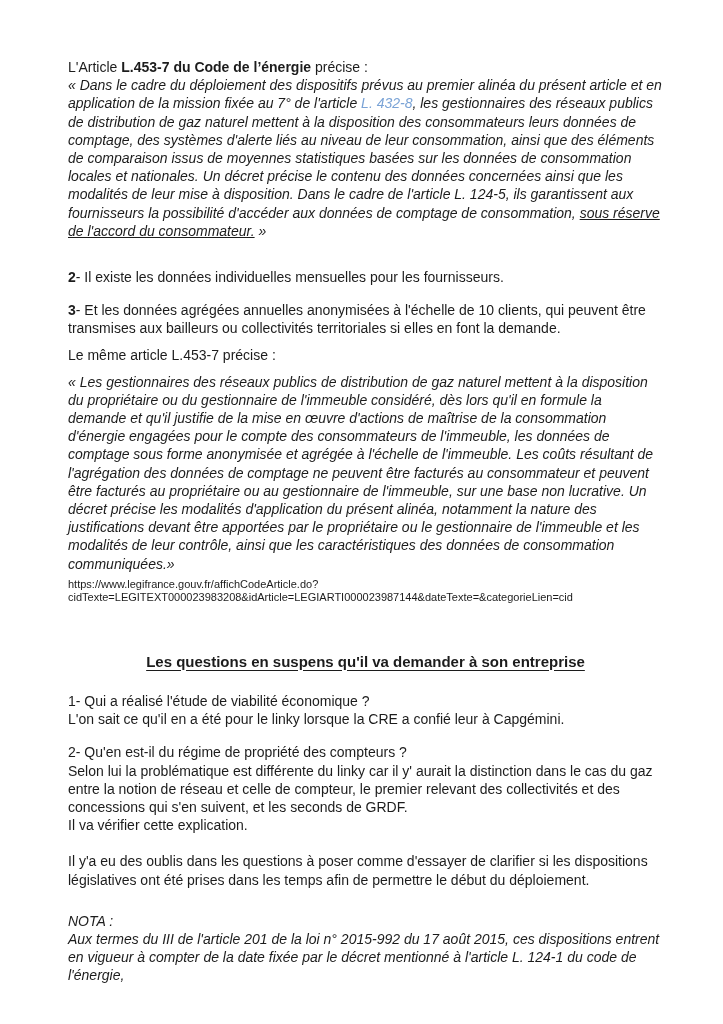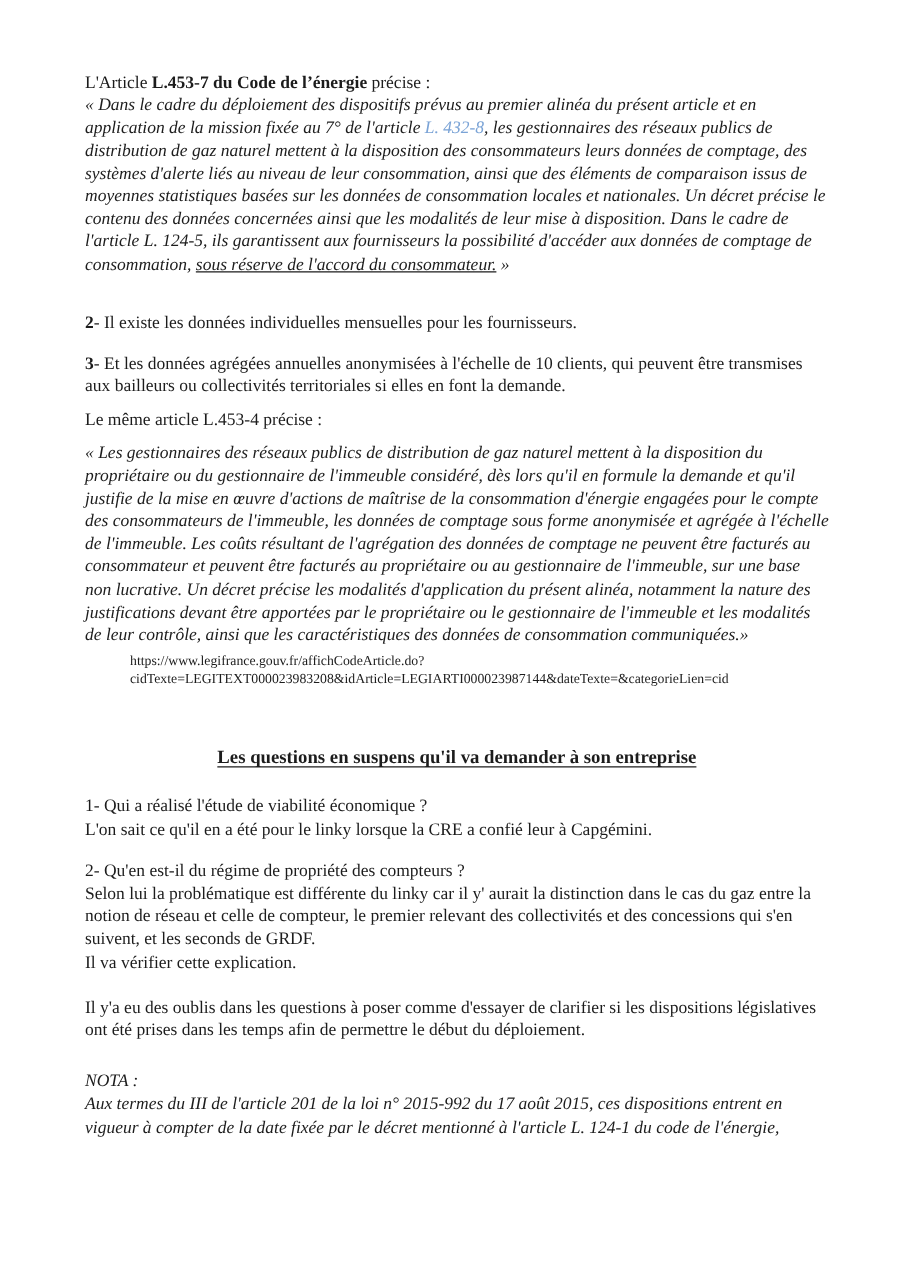--- a/index.html
+++ b/index.html
@@ -1,21 +1,21 @@
 <!DOCTYPE html>
 <html style="--link-color: #7aa3d6;"><head>
 <meta charset="utf-8">
 <style>
   html, body { margin: 0; padding: 0; background: #ffffff; }
   .page {
     position: relative;
     width: 723px;
     height: 1016px;
     background: #ffffff;
-    font-family: Liberation Serif, serif;
+    font-family: Liberation Sans, sans-serif;
     font-size: 14px;
     line-height: 1.3;
     color: #1c1c1c;
     overflow: hidden;
   }
   .content { padding: 58px 60px 0 68px; }
   .block { margin: 0; }
   .quote { font-style: italic; }
   .b { font-weight: bold; }
   .u { text-decoration: underline; }
@@ -24,21 +24,20 @@
   .quote1 { margin-bottom: 25px; }
   .item2 { margin-bottom: 15px; margin-top: 28px; }
   .item3 { margin-bottom: 9px; }
   .same-article { margin-bottom: 8px; }
   .quote2 { margin-bottom: 5px; }
   .source-url {
     font-size: 11px;
     line-height: 1.22;
     margin-bottom: 47px;
     word-break: break-all;
-    margin-left: 36px;
   }
   .heading-wrap { text-align: center; margin-bottom: 21px; }
   .heading-text {
     font-weight: bold;
     font-size: 15px;
     text-decoration: underline;
     text-underline-offset: 3px;
   }
   .q1 { margin-bottom: 15px; }
   .q2 { margin-bottom: 18px; }
@@ -53,21 +52,21 @@
   <div class="content">
 
     <div class="block intro-line"><span>L'Article </span><span class="b">L.453-7  du Code de l’énergie</span><span> précise :</span></div>
 
     <div class="block quote quote1"><span>« Dans le cadre du déploiement des dispositifs prévus au premier alinéa du présent article et en application de la mission fixée au 7° de l'article </span><span class="link">L. 432-8</span><span>, les gestionnaires des réseaux publics de distribution de gaz naturel mettent à la disposition des consommateurs leurs données de comptage, des systèmes d'alerte liés au niveau de leur consommation, ainsi que des éléments de comparaison issus de moyennes statistiques basées sur les données de consommation locales et nationales. Un décret précise le contenu des données concernées ainsi que les modalités de leur mise à disposition. Dans le cadre de l'article L. 124-5, ils garantissent aux fournisseurs la possibilité d'accéder aux données de comptage de consommation, </span><span class="u">sous réserve de l'accord du consommateur.</span><span> »</span></div>
 
     <div class="block item2"><span class="b">2</span><span>- Il existe les données individuelles mensuelles pour les fournisseurs.</span></div>
 
     <div class="block item3"><span class="b">3</span><span>- Et les données agrégées annuelles anonymisées à l'échelle de 10 clients, qui peuvent être transmises aux bailleurs ou collectivités territoriales si elles en font la demande.</span></div>
 
-    <div class="block same-article">Le même article L.453-4 précise :</div>
+    <div class="block same-article">Le même article L.453-7 précise :</div>
 
     <div class="block quote quote2">« Les gestionnaires des réseaux publics de distribution de gaz naturel mettent à la disposition du propriétaire ou du gestionnaire de l'immeuble considéré, dès lors qu'il en formule la demande et qu'il justifie de la mise en œuvre d'actions de maîtrise de la consommation d'énergie engagées pour le compte des consommateurs de l'immeuble, les données de comptage sous forme anonymisée et agrégée à l'échelle de l'immeuble. Les coûts résultant de l'agrégation des données de comptage ne peuvent être facturés au consommateur et peuvent être facturés au propriétaire ou au gestionnaire de l'immeuble, sur une base non lucrative. Un décret précise les modalités d'application du présent alinéa, notamment la nature des justifications devant être apportées par le propriétaire ou le gestionnaire de l'immeuble et les modalités de leur contrôle, ainsi que les caractéristiques des données de consommation communiquées.»</div>
 
     <div class="block source-url">
       <div>https://www.legifrance.gouv.fr/affichCodeArticle.do?</div>
       <div>cidTexte=LEGITEXT000023983208&amp;idArticle=LEGIARTI000023987144&amp;dateTexte=&amp;categorieLien=cid</div>
     </div>
 
     <div class="block heading-wrap"><span class="heading-text">Les questions en suspens qu'il va demander à son entreprise</span></div>
 

